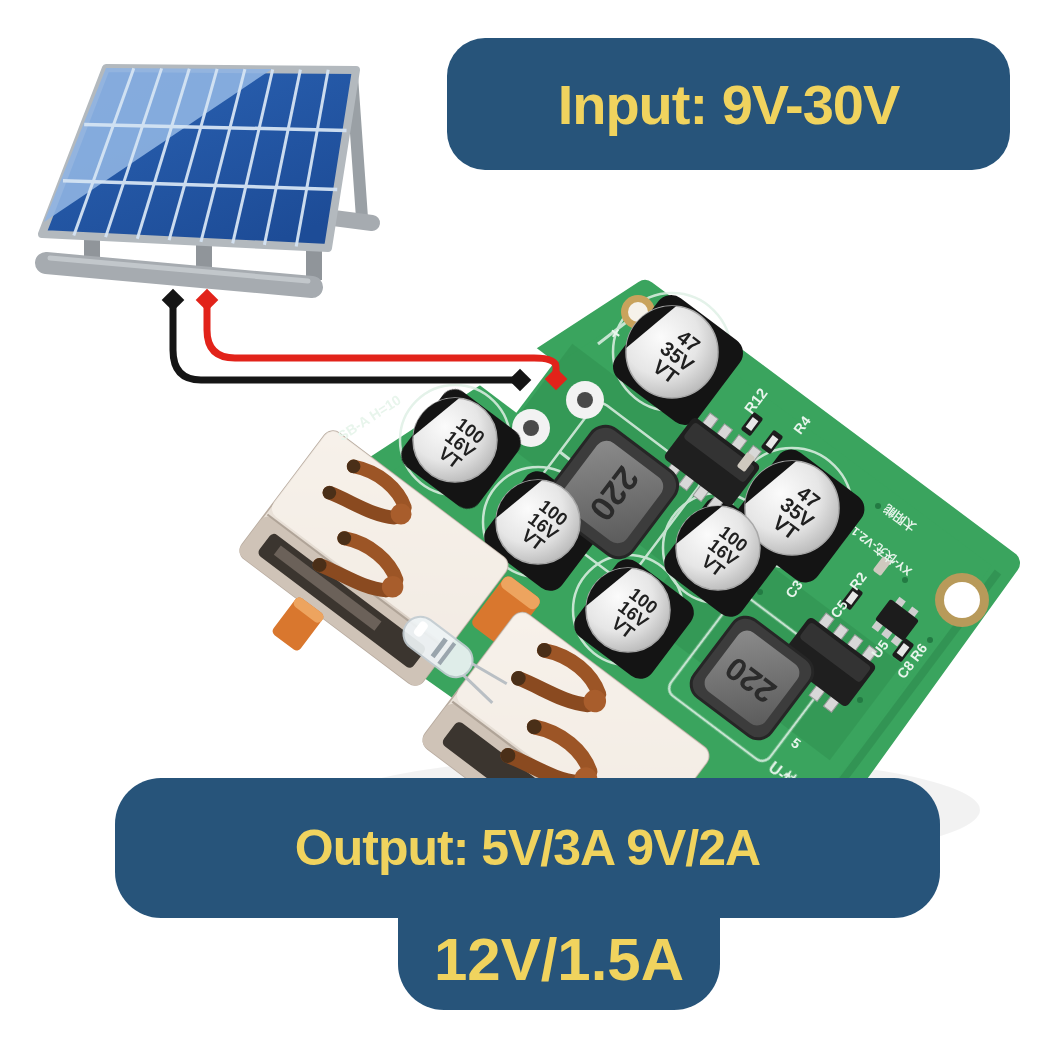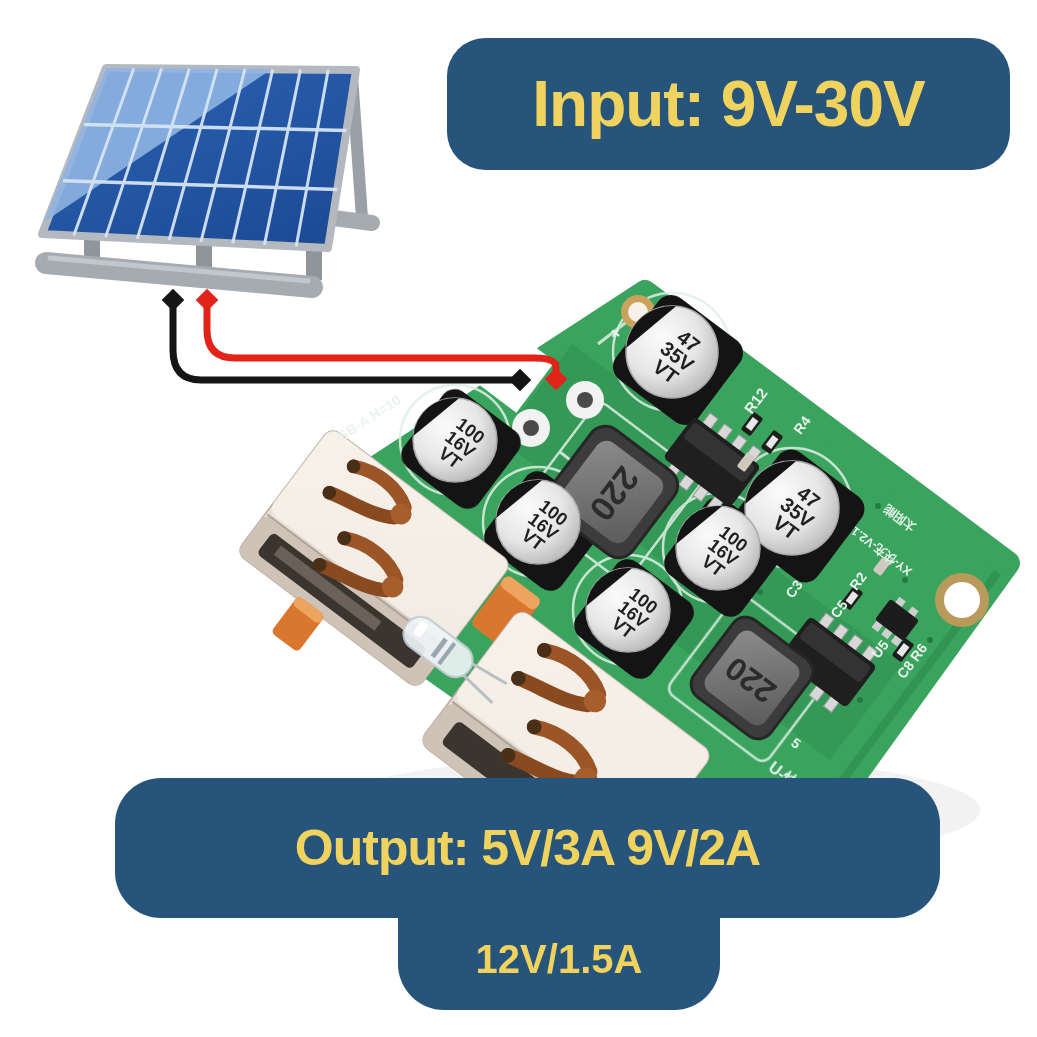--- a/index.html
+++ b/index.html
@@ -2,23 +2,23 @@
 <html><head>
 <meta charset="utf-8">
 <style>
   html,body{margin:0;padding:0;background:#ffffff;}
   .canvas{position:relative;width:1037px;height:1037px;background:#ffffff;overflow:hidden;
           font-family:"Liberation Sans",sans-serif;}
   .scene-svg{position:absolute;left:0;top:0;}
   .badge{position:absolute;background:#27547a;color:#f0d35e;font-weight:bold;
          display:flex;align-items:center;justify-content:center;}
   #badge-input{left:447px;top:38px;width:563px;height:132px;border-radius:38px;
-               font-size:64px;letter-spacing:-1px;z-index:4;}
+               font-size:56px;letter-spacing:-1px;z-index:4;}
   #badge-output-tab{left:398px;top:868px;width:322px;height:142px;border-radius:0 0 46px 46px;
-               font-size:40px;align-items:flex-end;padding-bottom:28px;box-sizing:border-box;z-index:2;}
+               font-size:60px;align-items:flex-end;padding-bottom:16px;box-sizing:border-box;z-index:2;}
   #badge-output-main{left:115px;top:778px;width:825px;height:140px;border-radius:46px;
                font-size:50px;letter-spacing:-1px;z-index:3;}
   svg text{font-family:"Liberation Sans",sans-serif;}
   .capline{font-weight:bold;fill:#1f1f1f;}
   .silk{font-weight:bold;fill:#e8f5ec;}
 </style>
 </head>
 <body>
 
 <div class="canvas">

